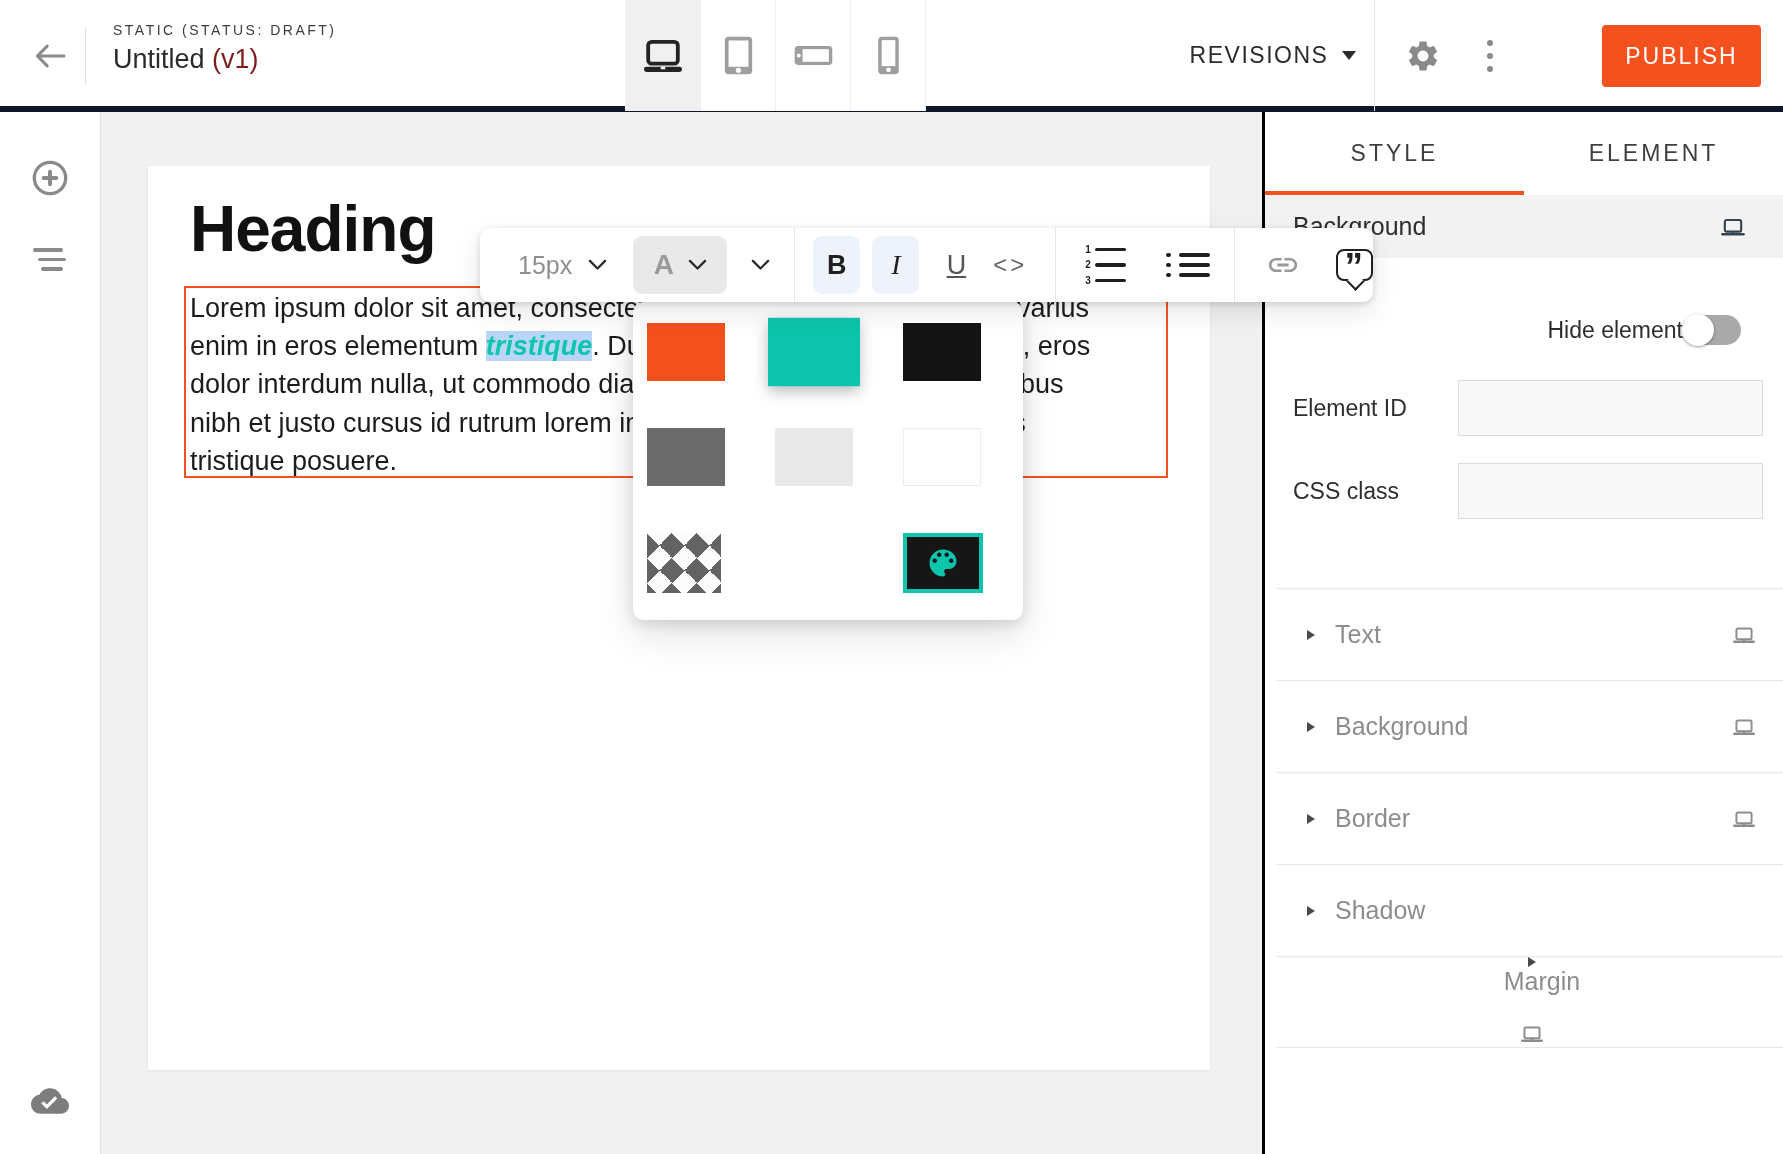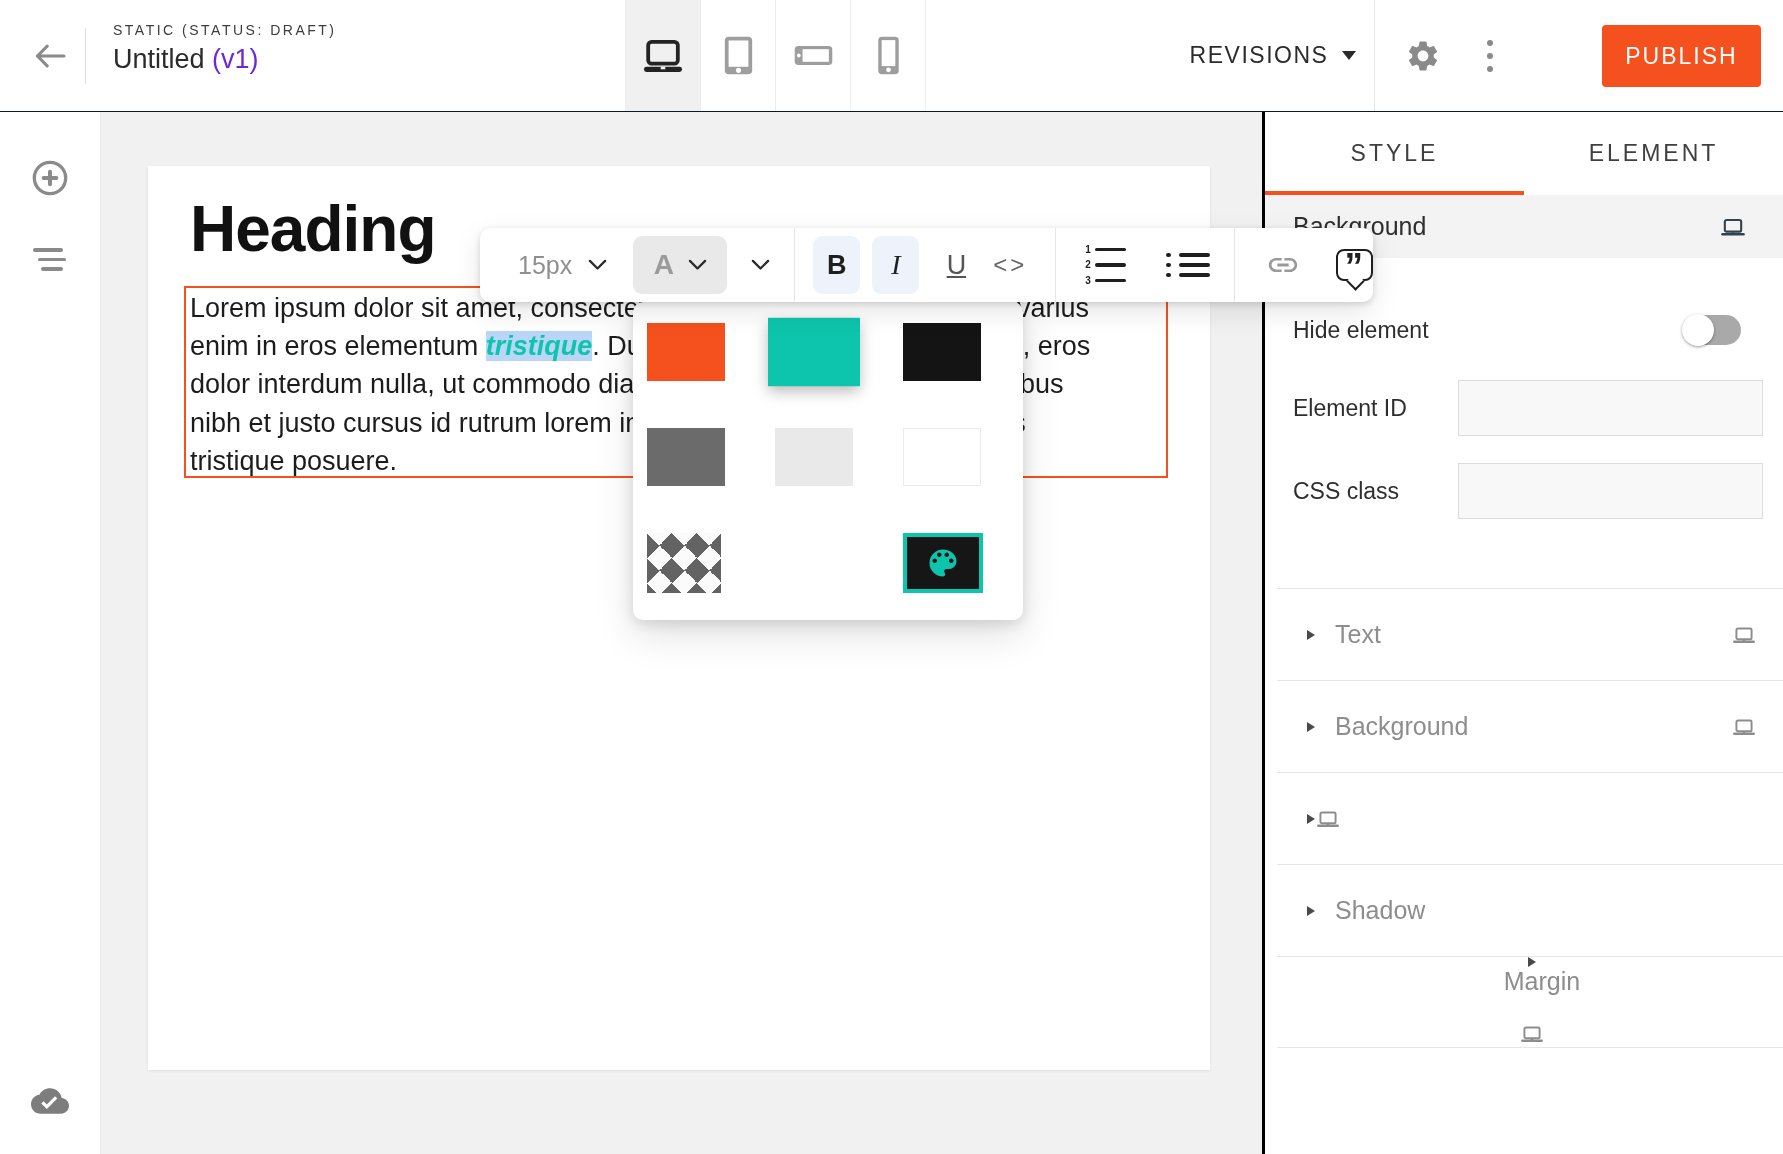--- a/index.html
+++ b/index.html
@@ -5,29 +5,29 @@
   * { margin:0; padding:0; box-sizing:border-box; }
   html,body { background:#fff; }
   .screen{
     position:relative; width:1783px; height:1154px; overflow:hidden;
     font-family:"Liberation Sans", sans-serif; background:#f1f1f1;
   }
 
   
   .topbar{
     position:absolute; top:0; left:0; width:1783px; height:112px;
-    background:#fff; border-bottom:1px solid #0f172a; z-index:40;padding-left:48px;
+    background:#fff; border-bottom:6px solid #0f172a; z-index:40;padding-left:48px;
   }
   .back-btn{ position:absolute; left:18px; top:0; width:64px; height:111px;
     display:flex; align-items:center; justify-content:center; cursor:pointer; }
   .tb-div1{ position:absolute; left:85px; top:28px; width:1px; height:56px; background:#ddd; }
   .title-block{ position:absolute; left:113px; top:22px; }
   .kicker{ font-size:14px; letter-spacing:2.5px; color:#3c3c3c; }
   .doc-title{ font-size:27px; color:#2b2b2b; margin-top:6px; }
-  .doc-title .ver{ color:#6d28d9; }
+  .doc-title .ver{ color:#7f1d1d; }
 
   .tb-devices{ position:absolute; left:625px; top:0; height:111px; display:flex;
     border-left:1px solid #ededed; }
   .dev-cell{ width:75px; height:111px; display:flex; align-items:center; justify-content:center;
     border-right:1px solid #ededed; cursor:pointer; background:#fff; }
   .dev-cell.active{ background:#f0f0f0; }
   .zoom-cell{ position:absolute; left:923px; top:0; width:249px; height:111px;
     display:flex; align-items:center; justify-content:center; gap:16px;
     border-right:1px solid #ededed; font-size:24px; color:#2b2b2b; }
 
@@ -134,21 +134,21 @@
     background:#fff; border-left:3px solid #000000; z-index:20; }
   .side-tabs{ height:83px; display:flex; }
   .side-tab{ flex:1; display:flex; align-items:center; justify-content:center;
     font-size:23px; letter-spacing:3px; color:#3f3f3f; position:relative; cursor:pointer; }
   .side-tab.active::after{ content:""; position:absolute; left:0; right:0; bottom:0;
     height:4px; background:#f4511e; }
   .vis-header{ height:63px; background:#f3f3f3; display:flex; align-items:center;
     justify-content:space-between; padding:0 36px 0 28px; cursor:pointer; }
   .vis-header .vh-label{ font-size:25px; color:#2e2e2e; }
   .hide-row{ position:absolute; left:0; top:203px; width:100%; display:flex;
-    align-items:center; justify-content:space-between; padding:0 42px 0 28px; }
+    align-items:center; justify-content:flex-end; padding:0 42px 0 28px; }
   .side-label{ font-size:23px; color:#2e2e2e; }
   .toggle{ width:58px; height:30px; border-radius:15px; background:#a9a9a9;
     position:relative; cursor:pointer; }
   .toggle .knob{ position:absolute; left:-1px; top:-1px; width:32px; height:32px;
     border-radius:50%; background:#fff; box-shadow:0 1px 3px rgba(0,0,0,.4); }
   .field-row{ position:absolute; left:0; width:100%; padding-left:28px;
     display:flex; align-items:center; }
   .field-row .side-label{ width:165px; }
   .side-input{ width:305px; height:56px; background:#f8f8f8; border:1px solid #dcdcdc;
     font-size:22px; padding:0 12px; font-family:"Liberation Sans",sans-serif; }
@@ -390,20 +390,21 @@
         <span class="acc-caret"></span>
         <span class="acc-label">Background</span>
         <svg class="laptop-sm" viewBox="0 0 24 24">
             <rect x="5" y="6" width="14" height="10" rx="1.5" fill="none" stroke="currentColor" stroke-width="1.8"></rect>
             <path d="M3 18.2h18" stroke="currentColor" stroke-width="2.2" stroke-linecap="round"></path>
             <rect x="10.8" y="16.6" width="2.4" height="1.1" fill="currentColor"></rect>
           </svg>
       </div>
       <div class="acc-row">
         <span class="acc-caret"></span>
+        <span class="acc-label">Border</span>
         <svg class="laptop-sm" viewBox="0 0 24 24">
             <rect x="5" y="6" width="14" height="10" rx="1.5" fill="none" stroke="currentColor" stroke-width="1.8"></rect>
             <path d="M3 18.2h18" stroke="currentColor" stroke-width="2.2" stroke-linecap="round"></path>
             <rect x="10.8" y="16.6" width="2.4" height="1.1" fill="currentColor"></rect>
           </svg>
       </div>
       <div class="acc-row">
         <span class="acc-caret"></span>
         <span class="acc-label">Shadow</span>
       </div>

